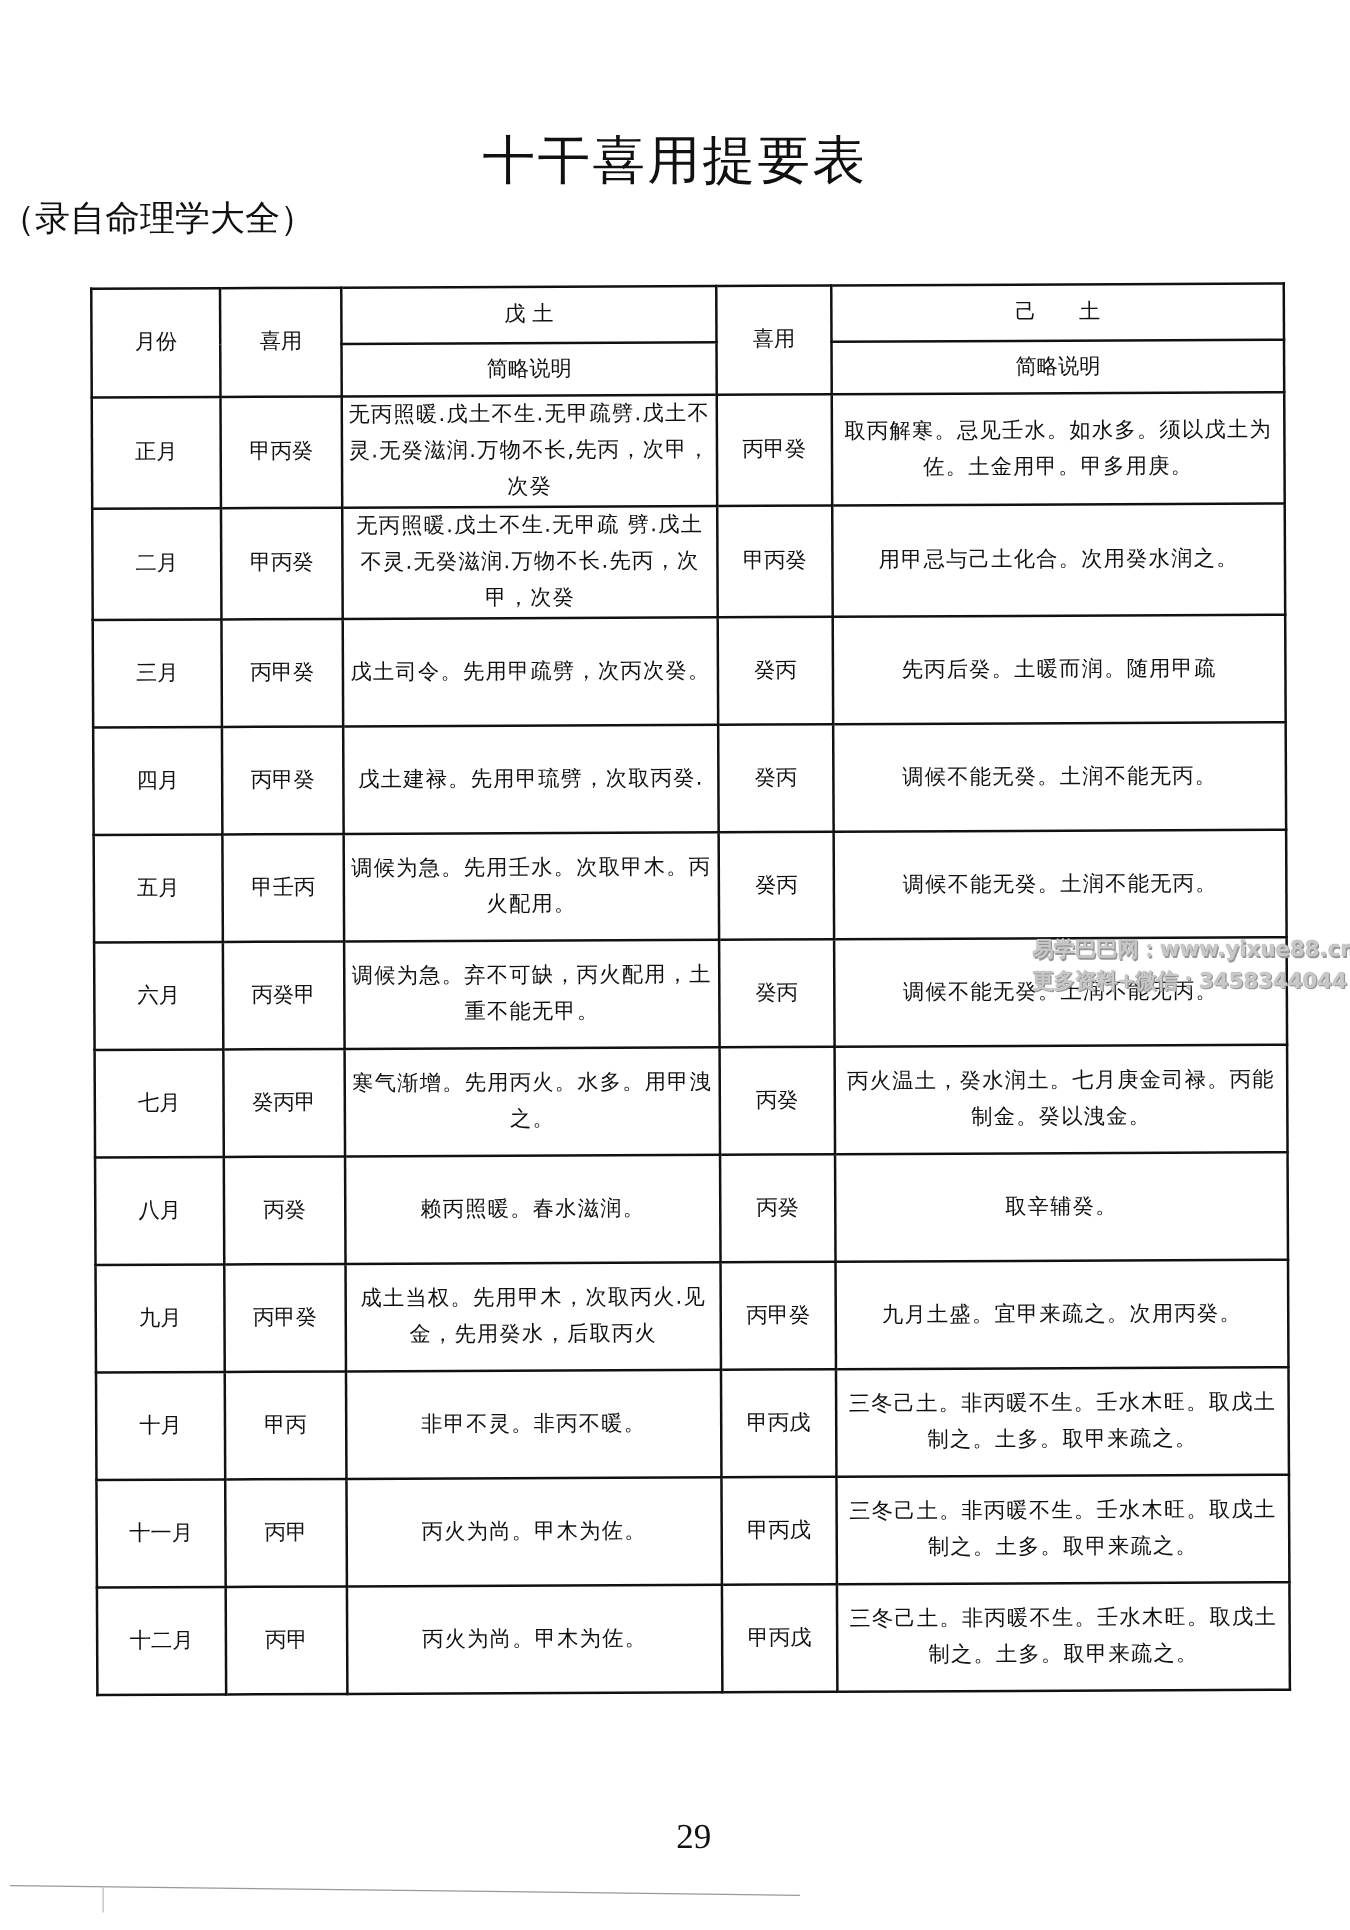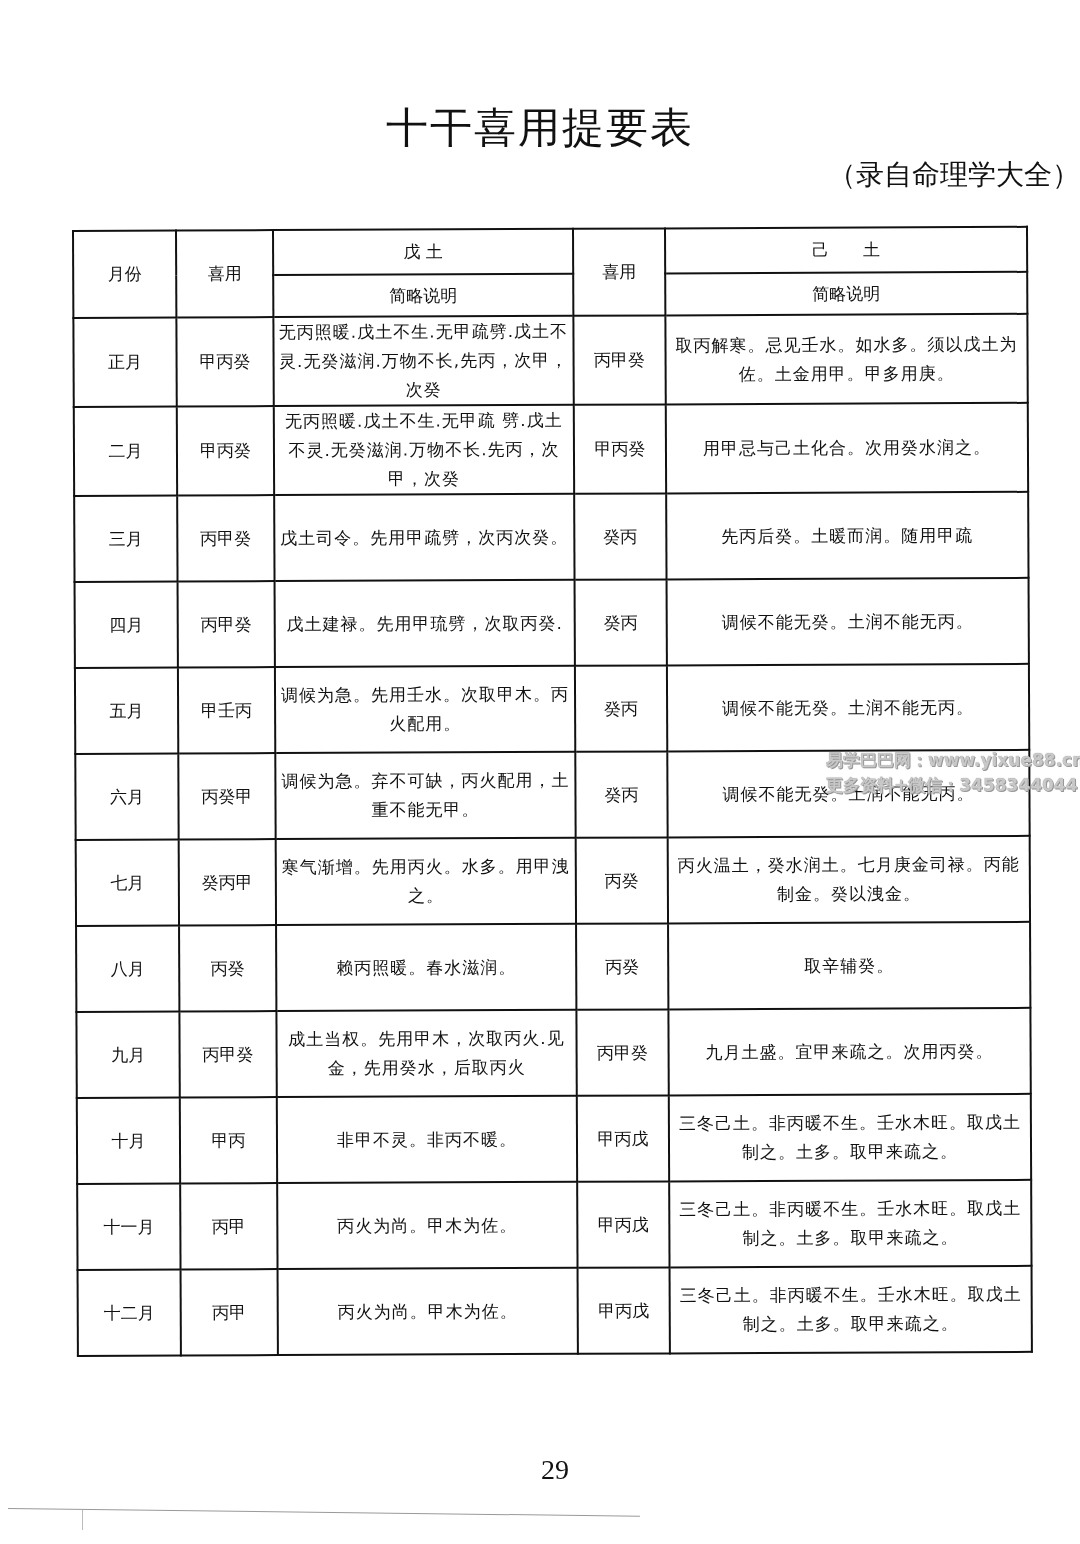--- a/index.html
+++ b/index.html
@@ -24,21 +24,21 @@
       font-size: 42px;
       letter-spacing: 2px;
       font-family: "DejaVu Sans", sans-serif;
       color: #111;
     }
     .subtitle {
       position: absolute;
       top: 156px;
       left: 0;
       width: 1080px;
-      text-align: right;
+      text-align: left;
       font-size: 28px;
       font-family: "DejaVu Sans", sans-serif;
       color: #111;
     }
     table.main {
       position: absolute;
       top: 230px;
       left: 72px;
       width: 954px;
       border-collapse: collapse;

